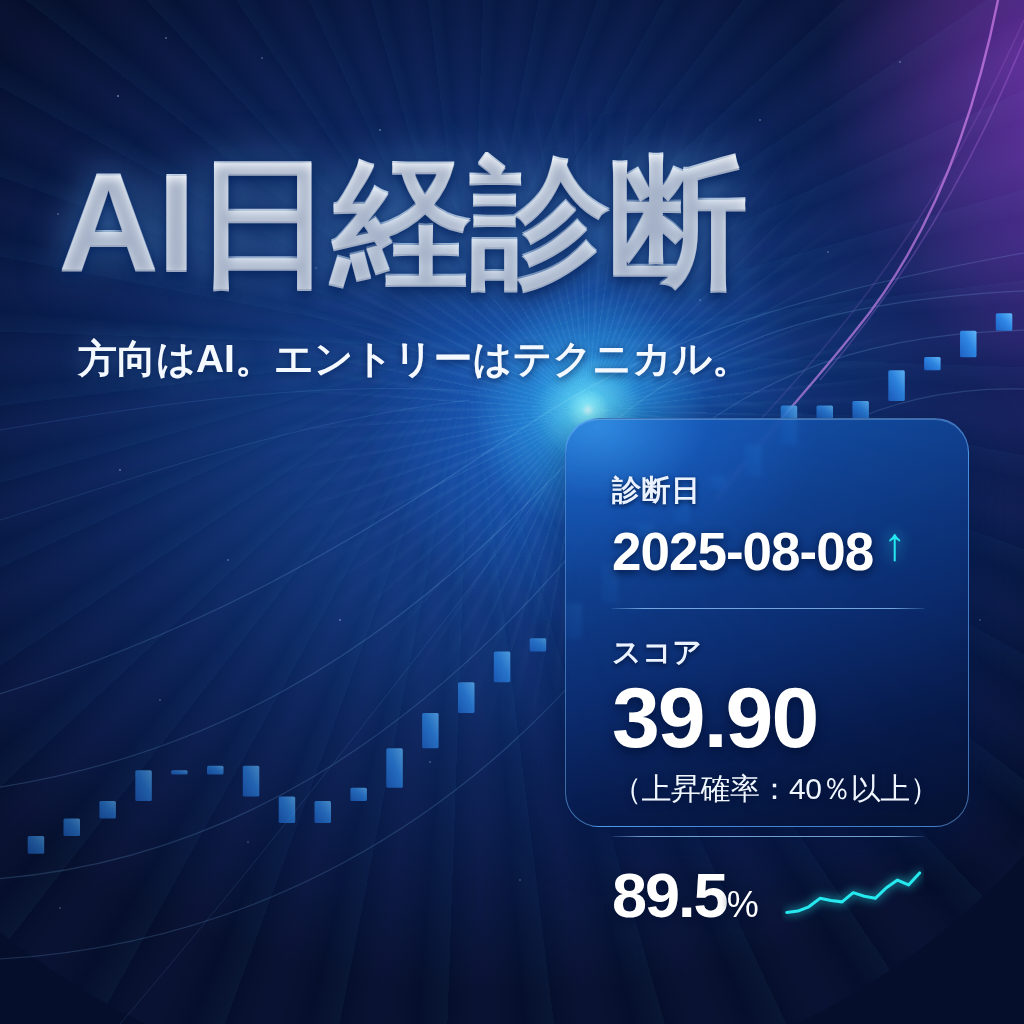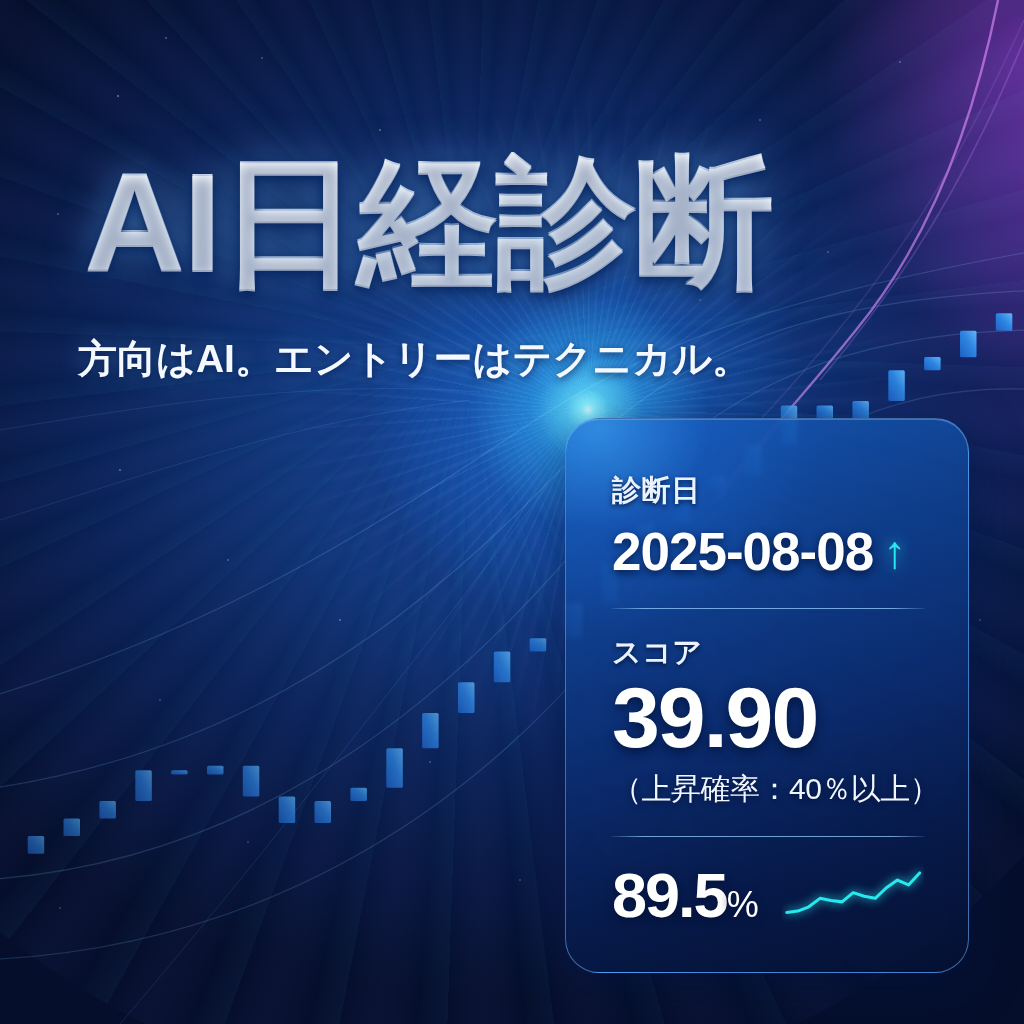--- a/index.html
+++ b/index.html
@@ -61,21 +61,21 @@
     background:repeating-conic-gradient(from 20deg at 50% 50%,
       rgba(90,170,255,.055) 0deg, rgba(90,170,255,0) 2.5deg,
       rgba(140,90,255,.05) 6deg, rgba(140,90,255,0) 9deg);
     mix-blend-mode:screen;
     opacity:.7;
   }
 
   .stars{position:absolute;inset:0;mix-blend-mode:screen;opacity:.8;}
 
   
-  .title-wrap{position:absolute;left:84px;top:152px;}
+  .title-wrap{position:absolute;left:58px;top:152px;}
   .main-title{
     font-size:140px;font-weight:700;letter-spacing:-2px;line-height:1.0;
     color:#e8eef8;
     text-shadow:
       0 2px 0 rgba(255,255,255,.6),
       0 5px 12px rgba(0,30,90,.85),
       0 0 42px rgba(120,195,255,.55);
     background:linear-gradient(178deg,#ffffff 0%,#f2f6fb 38%,#cfdcee 72%,#aec4e0 100%);
     -webkit-background-clip:text;background-clip:text;
     -webkit-text-fill-color:transparent;
@@ -89,40 +89,40 @@
     text-shadow:0 2px 8px rgba(0,25,80,.9), 0 0 24px rgba(120,200,255,.45);
   }
 
   
   .candles{position:absolute;left:0;top:0;width:1024px;height:1024px;}
 
   
   .card{
     position:absolute;
     left:565px;top:418px;
-    width:404px;height:555px;
+    width:404px;height:409px;
     border-radius:34px;
     border:1px solid rgba(110,180,255,.55);
     background:
       radial-gradient(ellipse 90% 60% at 8% 2%, rgba(60,160,245,.60) 0%, rgba(25,95,200,.34) 30%, rgba(0,0,0,0) 62%),
       linear-gradient(163deg, rgba(22,92,185,.88) 0%, rgba(16,68,150,.86) 26%, rgba(11,44,112,.88) 55%, rgba(7,26,74,.92) 78%, rgba(5,17,50,.95) 100%);
     box-shadow:0 10px 50px rgba(0,20,70,.55), inset 0 1px 0 rgba(170,220,255,.3);
     backdrop-filter:blur(2px);
     padding:52px 44px 40px 46px;
   }
   .block{position:relative;}
   .lbl{
     font-size:29px;font-weight:600;color:#eaf2ff;letter-spacing:.5px;
     text-shadow:0 2px 5px rgba(0,15,50,.85);
   }
   .big-date{
     margin-top:10px;
     font-size:53px;font-weight:600;color:#ffffff;letter-spacing:-1px;
     text-shadow:0 3px 9px rgba(0,15,50,.8);
-    display:flex;align-items:center;gap:10px;white-space:nowrap;
+    display:flex;gap:10px;white-space:nowrap;
   }
   .arrow-up{color:#25e9ef;font-size:46px;font-weight:500;line-height:1;
     text-shadow:0 0 14px rgba(40,235,240,.8);}
   .hr{
     height:1px;margin:26px 0 24px 0;
     background:linear-gradient(90deg, rgba(120,190,255,.15) 0%, rgba(150,205,255,.75) 10%, rgba(150,205,255,.75) 90%, rgba(120,190,255,.15) 100%);
   }
   .score-num{
     margin-top:2px;
     font-size:86px;font-weight:600;color:#fff;letter-spacing:-2px;line-height:.98;

